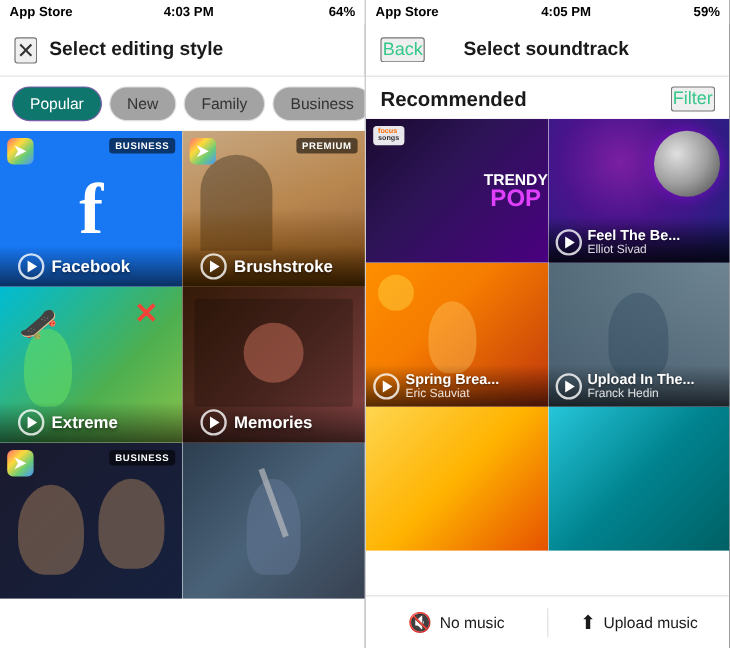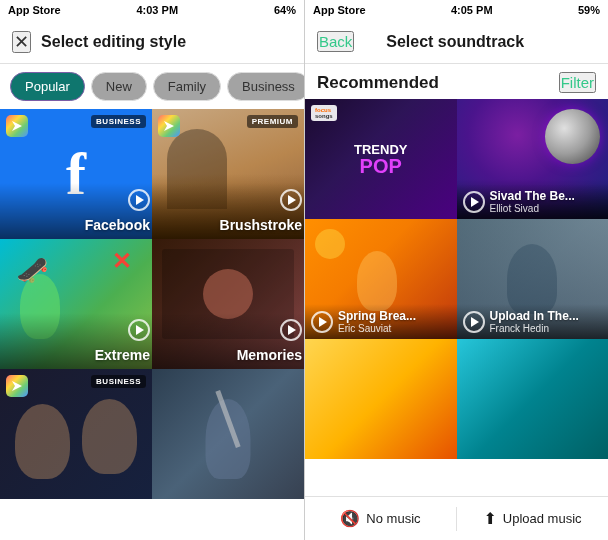--- a/index.html
+++ b/index.html
@@ -119,26 +119,25 @@
       display: flex;
       align-items: center;
       justify-content: center;
       font-size: 10px;
     }
     .card-bottom {
       position: absolute;
       bottom: 0;
       left: 0;
       right: 0;
-      padding: 6px 2px;
+      padding: 6px 15px;
       background: linear-gradient(transparent, rgba(0,0,0,0.6));
       display: flex;
-      align-items: flex-end;
+      align-items: center;
       gap: 6px;
-      flex-direction: column;
     }
     .play-btn-small {
       width: 22px;
       height: 22px;
       border-radius: 50%;
       border: 2px solid rgba(255,255,255,0.8);
       display: flex;
       align-items: center;
       justify-content: center;
       flex-shrink: 0;
@@ -422,21 +421,21 @@
   </div>
 
   <div class="recommended-row">
     <span class="recommended-label">Recommended</span>
     <button class="filter-btn">Filter</button>
   </div>
 
   <div class="grid-right">
 
     <div class="music-card">
-      <div style="width:100%;height:100%;background:linear-gradient(135deg,#1a0a2e 0%,#2d1457 40%,#4a0080 100%);position:relative;display:flex;align-items:center;justify-content:center;">
+      <div style="width:100%;height:100%;background:linear-gradient(135deg,#1a0a2e 0%,#2d1457 40%,#4a0080 100%);position:relative;display:flex;align-items:center;justify-content:flex-end;">
         <div style="text-align:center;">
           <div style="font-size:13px;font-weight:900;color:#fff;line-height:1;">TRENDY</div>
           <div style="font-size:20px;font-weight:900;color:#e040fb;line-height:1;">POP</div>
         </div>
         <div style="position:absolute;top:6px;left:6px;background:rgba(255,255,255,0.9);border-radius:3px;padding:2px 4px;">
           <div style="font-size:6px;font-weight:700;color:#ff6b00;">focus</div>
           <div style="font-size:6px;font-weight:700;color:#333;">songs</div>
         </div>
       </div>
     </div>
@@ -444,21 +443,21 @@
     <div class="music-card">
       <div style="width:100%;height:100%;background:radial-gradient(circle at 40% 30%,#7b1fa2 0%,#4a148c 40%,#1a237e 100%);position:relative;">
         <div style="position:absolute;top:10px;right:8px;width:55px;height:55px;border-radius:50%;background:radial-gradient(circle at 35% 35%,#e0e0e0,#9e9e9e 50%,#424242);box-shadow:0 0 12px rgba(180,0,255,0.5);"></div>
         <div style="position:absolute;bottom:0;left:0;right:0;height:40px;background:linear-gradient(transparent,rgba(0,0,0,0.5));"></div>
       </div>
       <div class="mc-bottom">
         <div class="play-btn-small">
           <div class="play-triangle"></div>
         </div>
         <div class="mc-text">
-          <span class="mc-title">Sivad The Be...</span>
+          <span class="mc-title">Feel The Be...</span>
           <span class="mc-artist">Elliot Sivad</span>
         </div>
       </div>
     </div>
 
     <div class="music-card">
       <div style="width:100%;height:100%;background:linear-gradient(135deg,#ff8f00 0%,#f57c00 40%,#bf360c 100%);position:relative;">
         <div style="position:absolute;bottom:28px;left:50%;transform:translateX(-60%);width:40px;height:60px;background:rgba(255,200,100,0.4);border-radius:50% 50% 40% 40%;"></div>
         <div style="position:absolute;top:10px;left:10px;width:30px;height:30px;border-radius:50%;background:rgba(255,255,100,0.3);"></div>
       </div>

